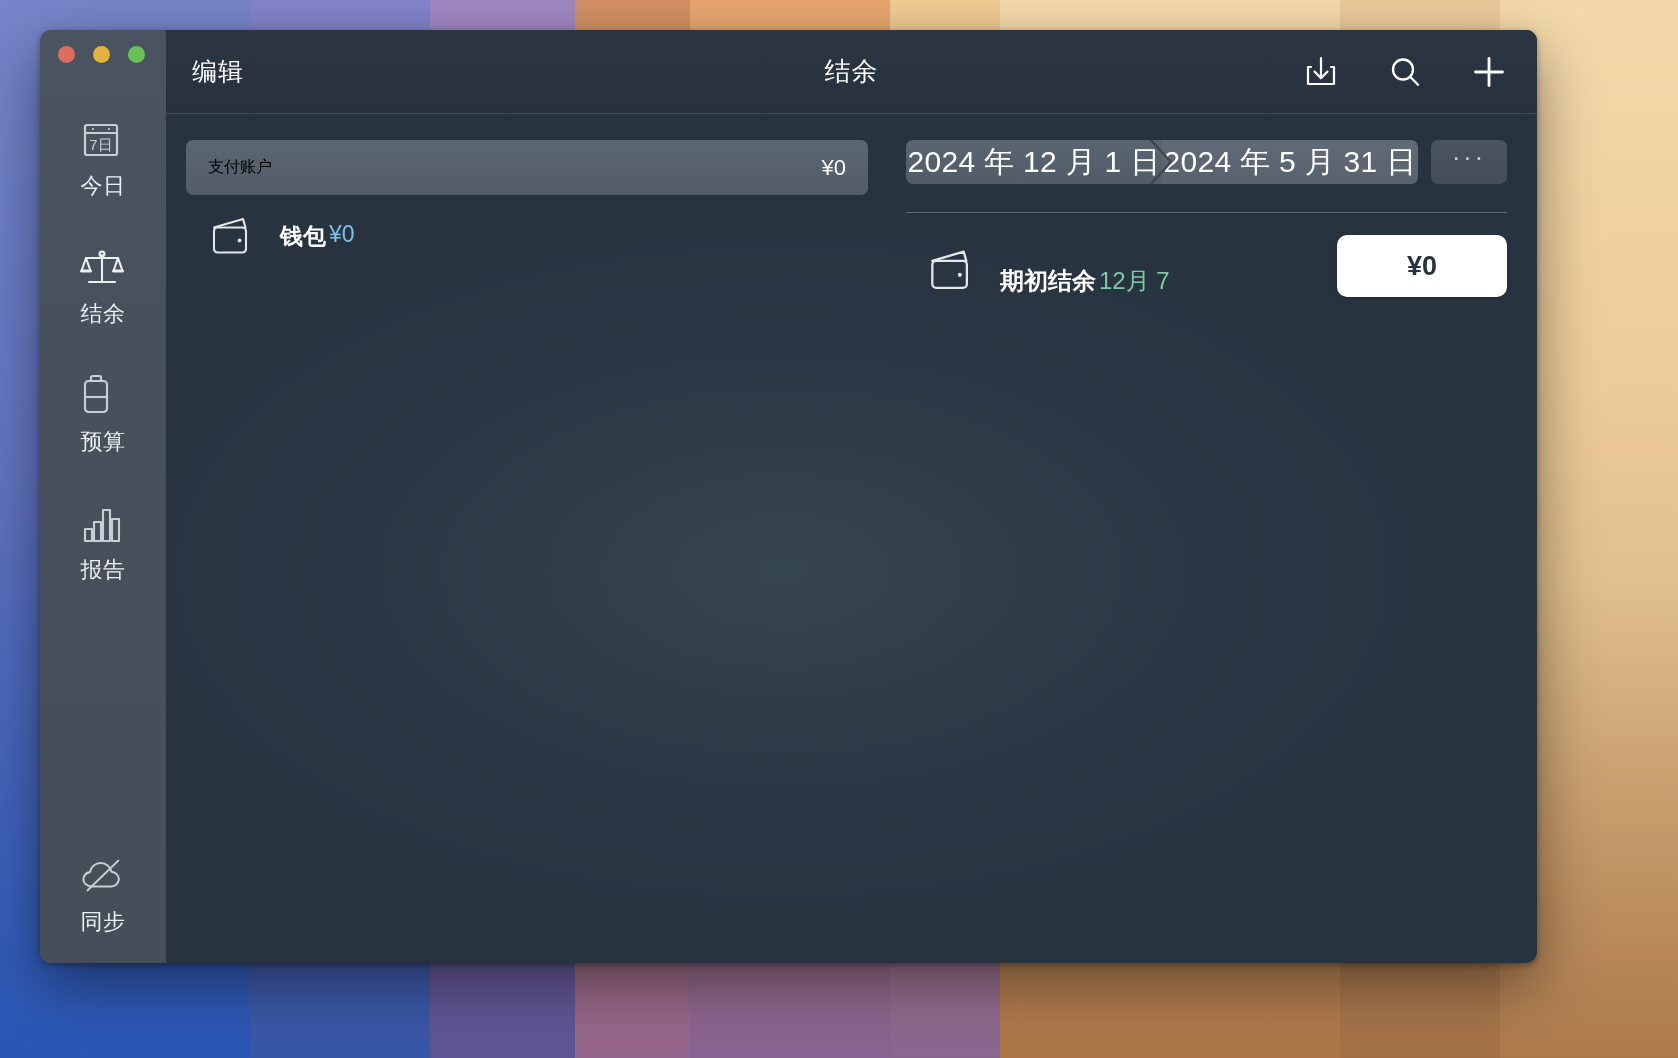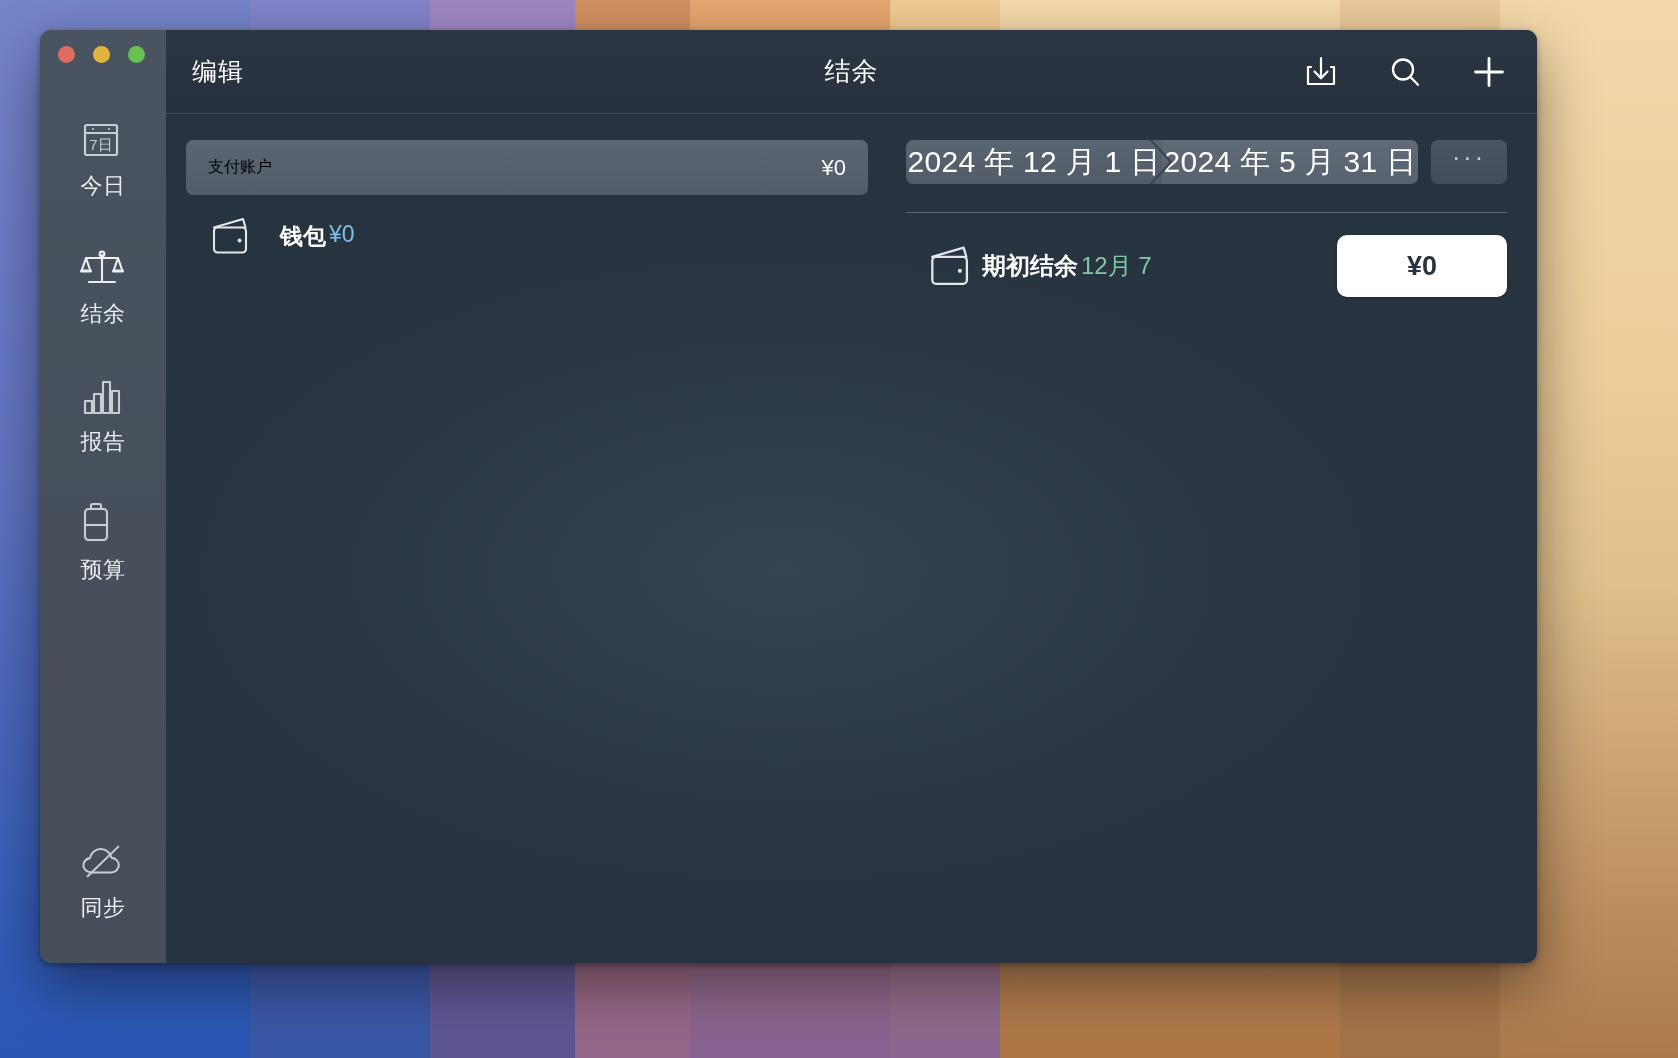--- a/index.html
+++ b/index.html
@@ -83,21 +83,21 @@
     cursor: default;
   }
   .nav-icon { width: 46px; height: 46px; display: flex; align-items: center; justify-content: flex-start; }
   .nav-icon svg { display: block; }
   .nav-label {
     font-size: 22px;
     color: #eceef0;
     letter-spacing: 0.5px;
   }
   .nav-spacer { flex: 1 1 auto; }
-  #nav-sync { margin-bottom: 40px; }
+  #nav-sync { margin-bottom: 26px; }
 
   
   #main {
     flex: 1 1 auto;
     display: flex;
     flex-direction: column;
     background: #283340;
     position: relative;
   }
   #main::after {
@@ -225,22 +225,23 @@
 
   #right-divider {
     height: 1px;
     background: #5c6874;
     margin: 28px 0 0 0;
   }
 
   
   #opening-row {
     display: flex;
-    align-items: center;
+    align-items: flex-end;
     padding: 22px 0 0 22px;
+    gap: 18px;
   }
   #opening-name { font-size: 24px; font-weight: bold; color: #ffffff; }
   #opening-date { font-size: 24px; color: #7fc9a4; }
   #opening-amount-button {
     margin-left: auto;
     width: 170px;
     height: 62px;
     border-radius: 10px;
     background: #ffffff;
     display: flex;
@@ -301,39 +302,39 @@
             <line x1="1.5" y1="25" x2="10.5" y2="25" stroke-width="3"></line>
             <path d="M38 12 L33.5 25 L42.5 25 Z"></path>
             <line x1="33.5" y1="25" x2="42.5" y2="25" stroke-width="3"></line>
           </svg>
         </span>
         <span class="nav-label">结余</span>
       </div>
 
       <div class="nav-item">
         <span class="nav-icon">
+          <svg width="32" height="44" viewBox="0 0 32 44" fill="none" stroke="#c9ced4" stroke-width="2.1" stroke-linejoin="round">
+            <rect x="11" y="3" width="10" height="5" rx="1.4"></rect>
+            <rect x="5" y="8" width="22" height="31" rx="3.5"></rect>
+            <line x1="5" y1="24" x2="27" y2="24"></line>
+          </svg>
+        </span>
+        <span class="nav-label">预算</span>
+      </div>
+
+      <div class="nav-item">
+        <span class="nav-icon">
           <svg width="44" height="42" viewBox="0 0 44 42" fill="none" stroke="#c9ced4" stroke-width="2.1" stroke-linejoin="round">
             <rect x="5" y="27" width="7" height="12"></rect>
             <rect x="14" y="20" width="7" height="19"></rect>
             <rect x="23" y="8" width="7" height="31"></rect>
             <rect x="32" y="17" width="7" height="22"></rect>
           </svg>
         </span>
         <span class="nav-label">报告</span>
-      </div>
-
-      <div class="nav-item">
-        <span class="nav-icon">
-          <svg width="32" height="44" viewBox="0 0 32 44" fill="none" stroke="#c9ced4" stroke-width="2.1" stroke-linejoin="round">
-            <rect x="11" y="3" width="10" height="5" rx="1.4"></rect>
-            <rect x="5" y="8" width="22" height="31" rx="3.5"></rect>
-            <line x1="5" y1="24" x2="27" y2="24"></line>
-          </svg>
-        </span>
-        <span class="nav-label">预算</span>
       </div>
 
       <div class="nav-spacer"></div>
 
       <div class="nav-item" id="nav-sync">
         <span class="nav-icon">
           <svg width="48" height="42" viewBox="0 0 48 42" fill="none" stroke="#c9ced4" stroke-width="2.1" stroke-linecap="round" stroke-linejoin="round">
             <path d="M12.5 33 C7 33 3.5 29.5 3.5 25.4 C3.5 21.6 6.5 18.4 10.4 18 C11.2 12.6 15.9 8.6 21.6 8.6 C27.1 8.6 31.7 12.4 32.7 17.5 C37.2 17.9 40.5 21.3 40.5 25.3 C40.5 29.5 37.1 33 32.6 33 Z"></path>
             <line x1="40" y1="6" x2="8" y2="37"></line>
           </svg>

